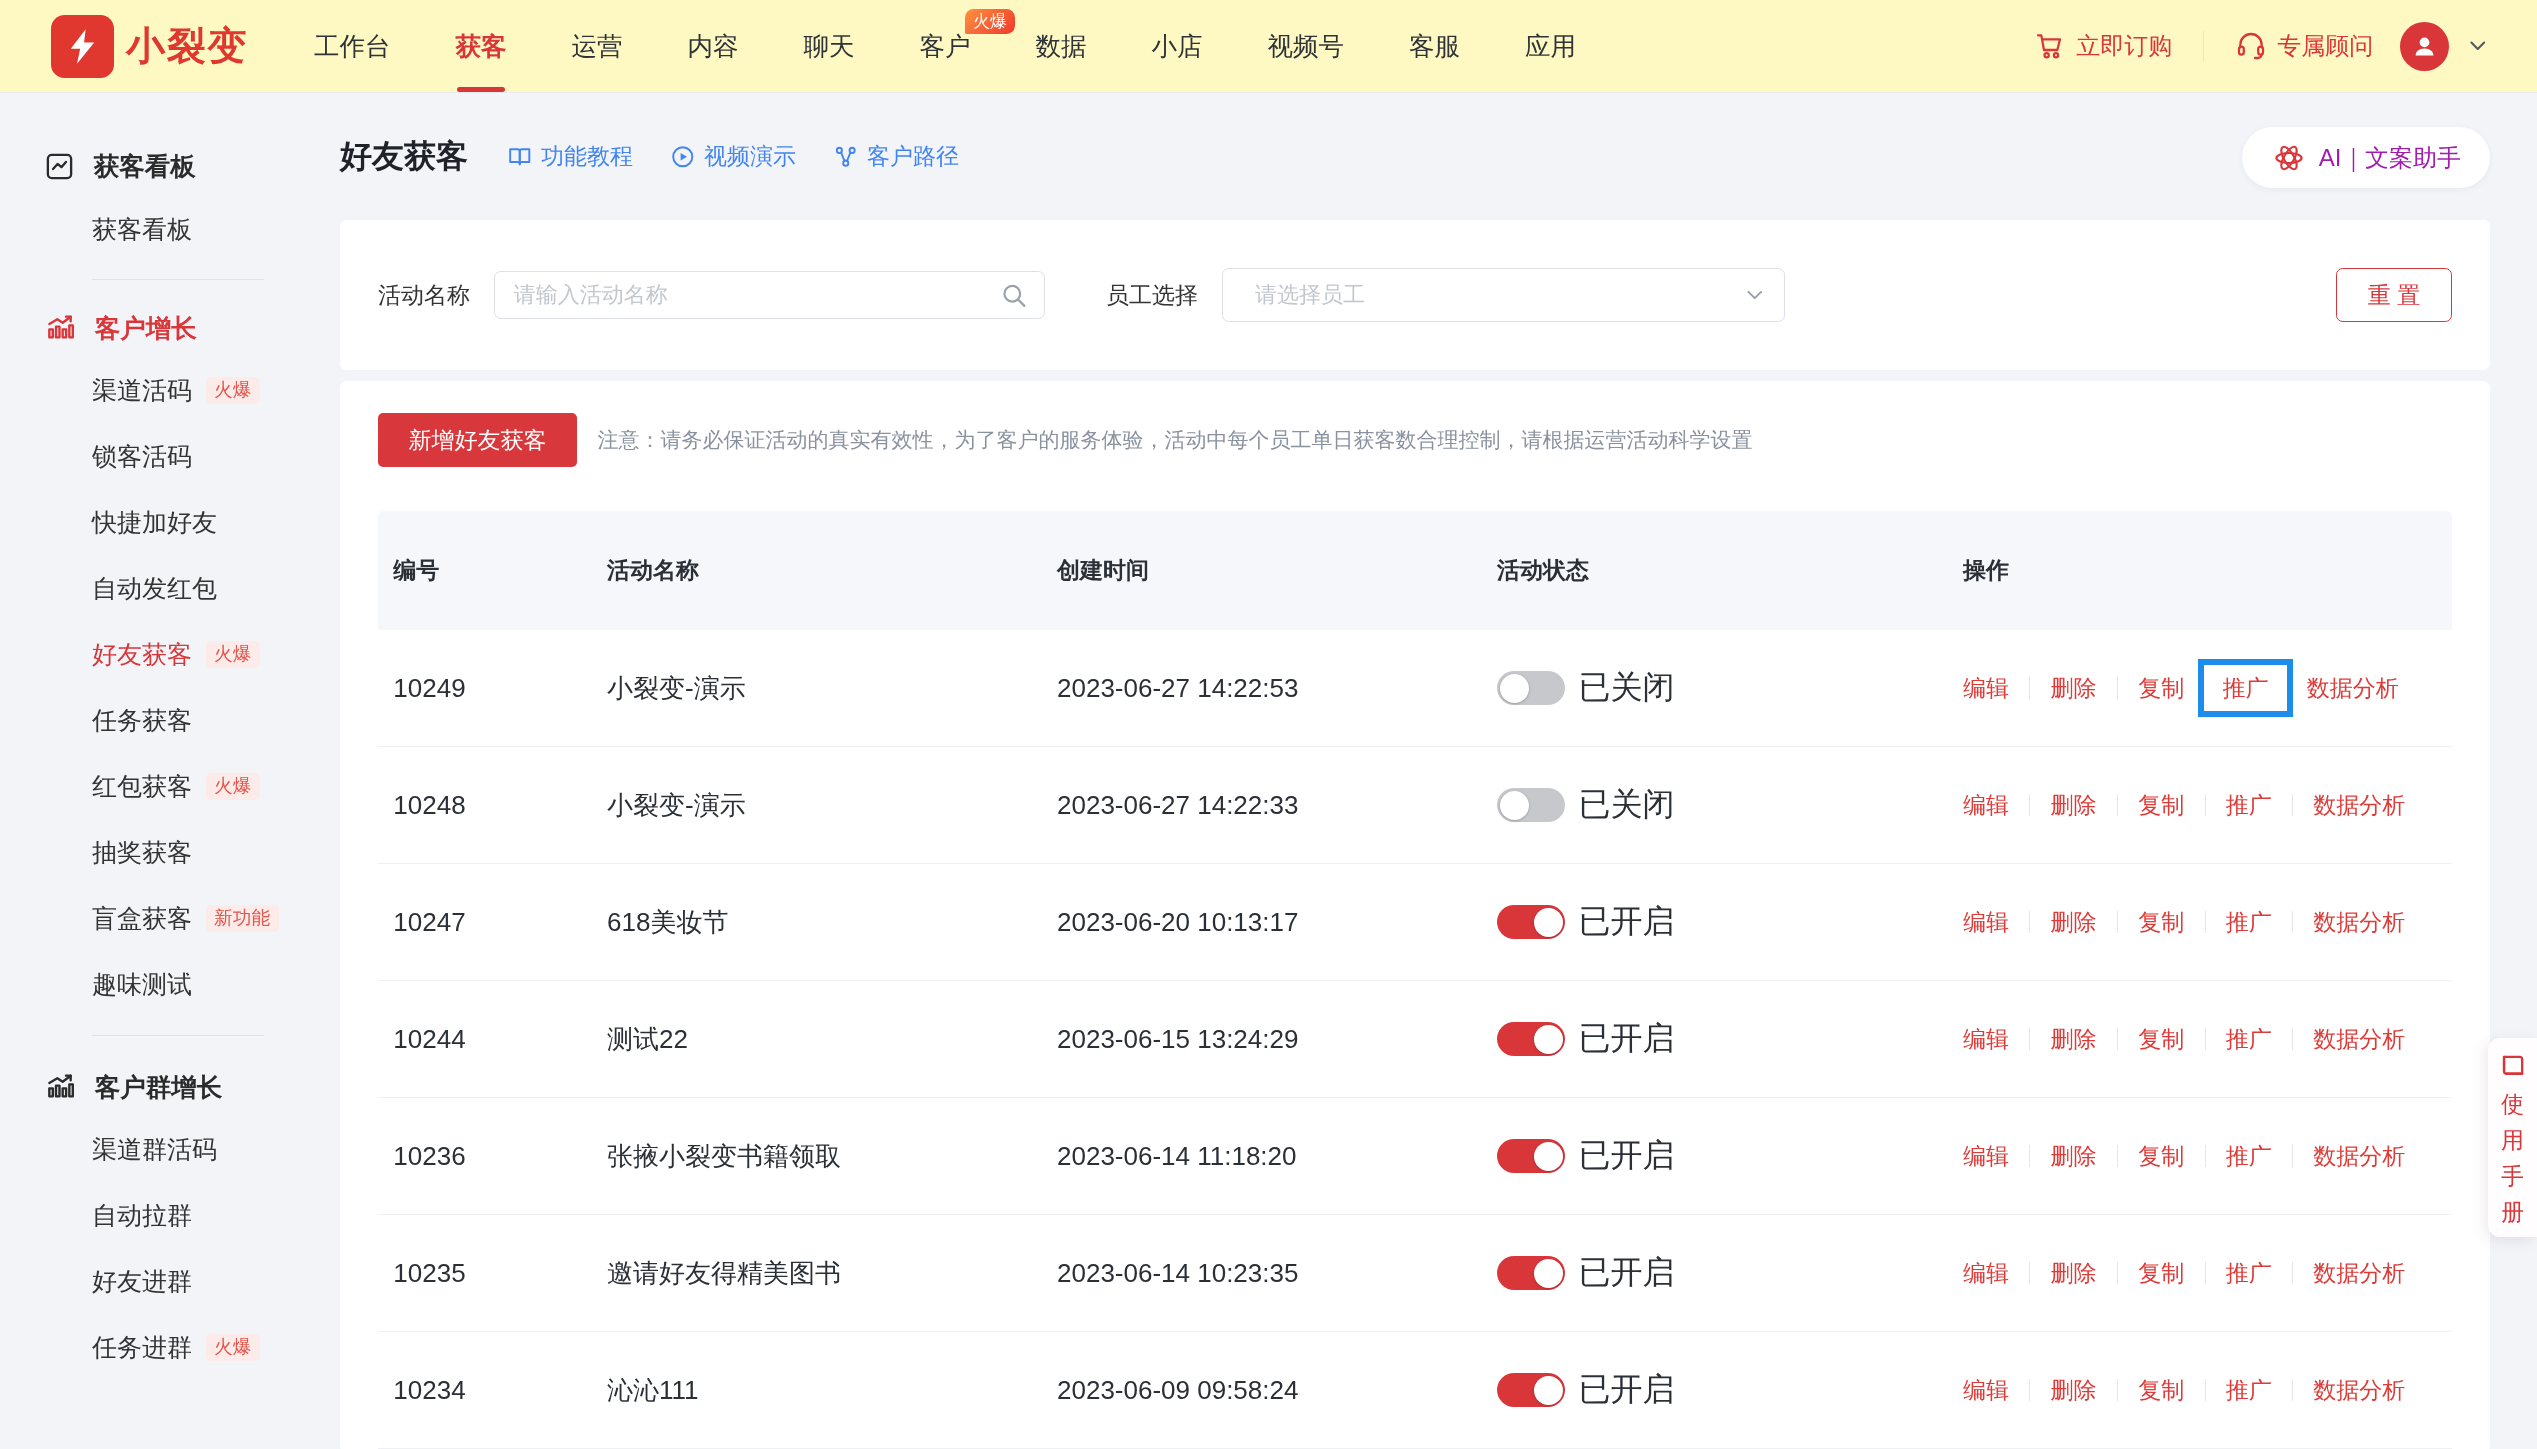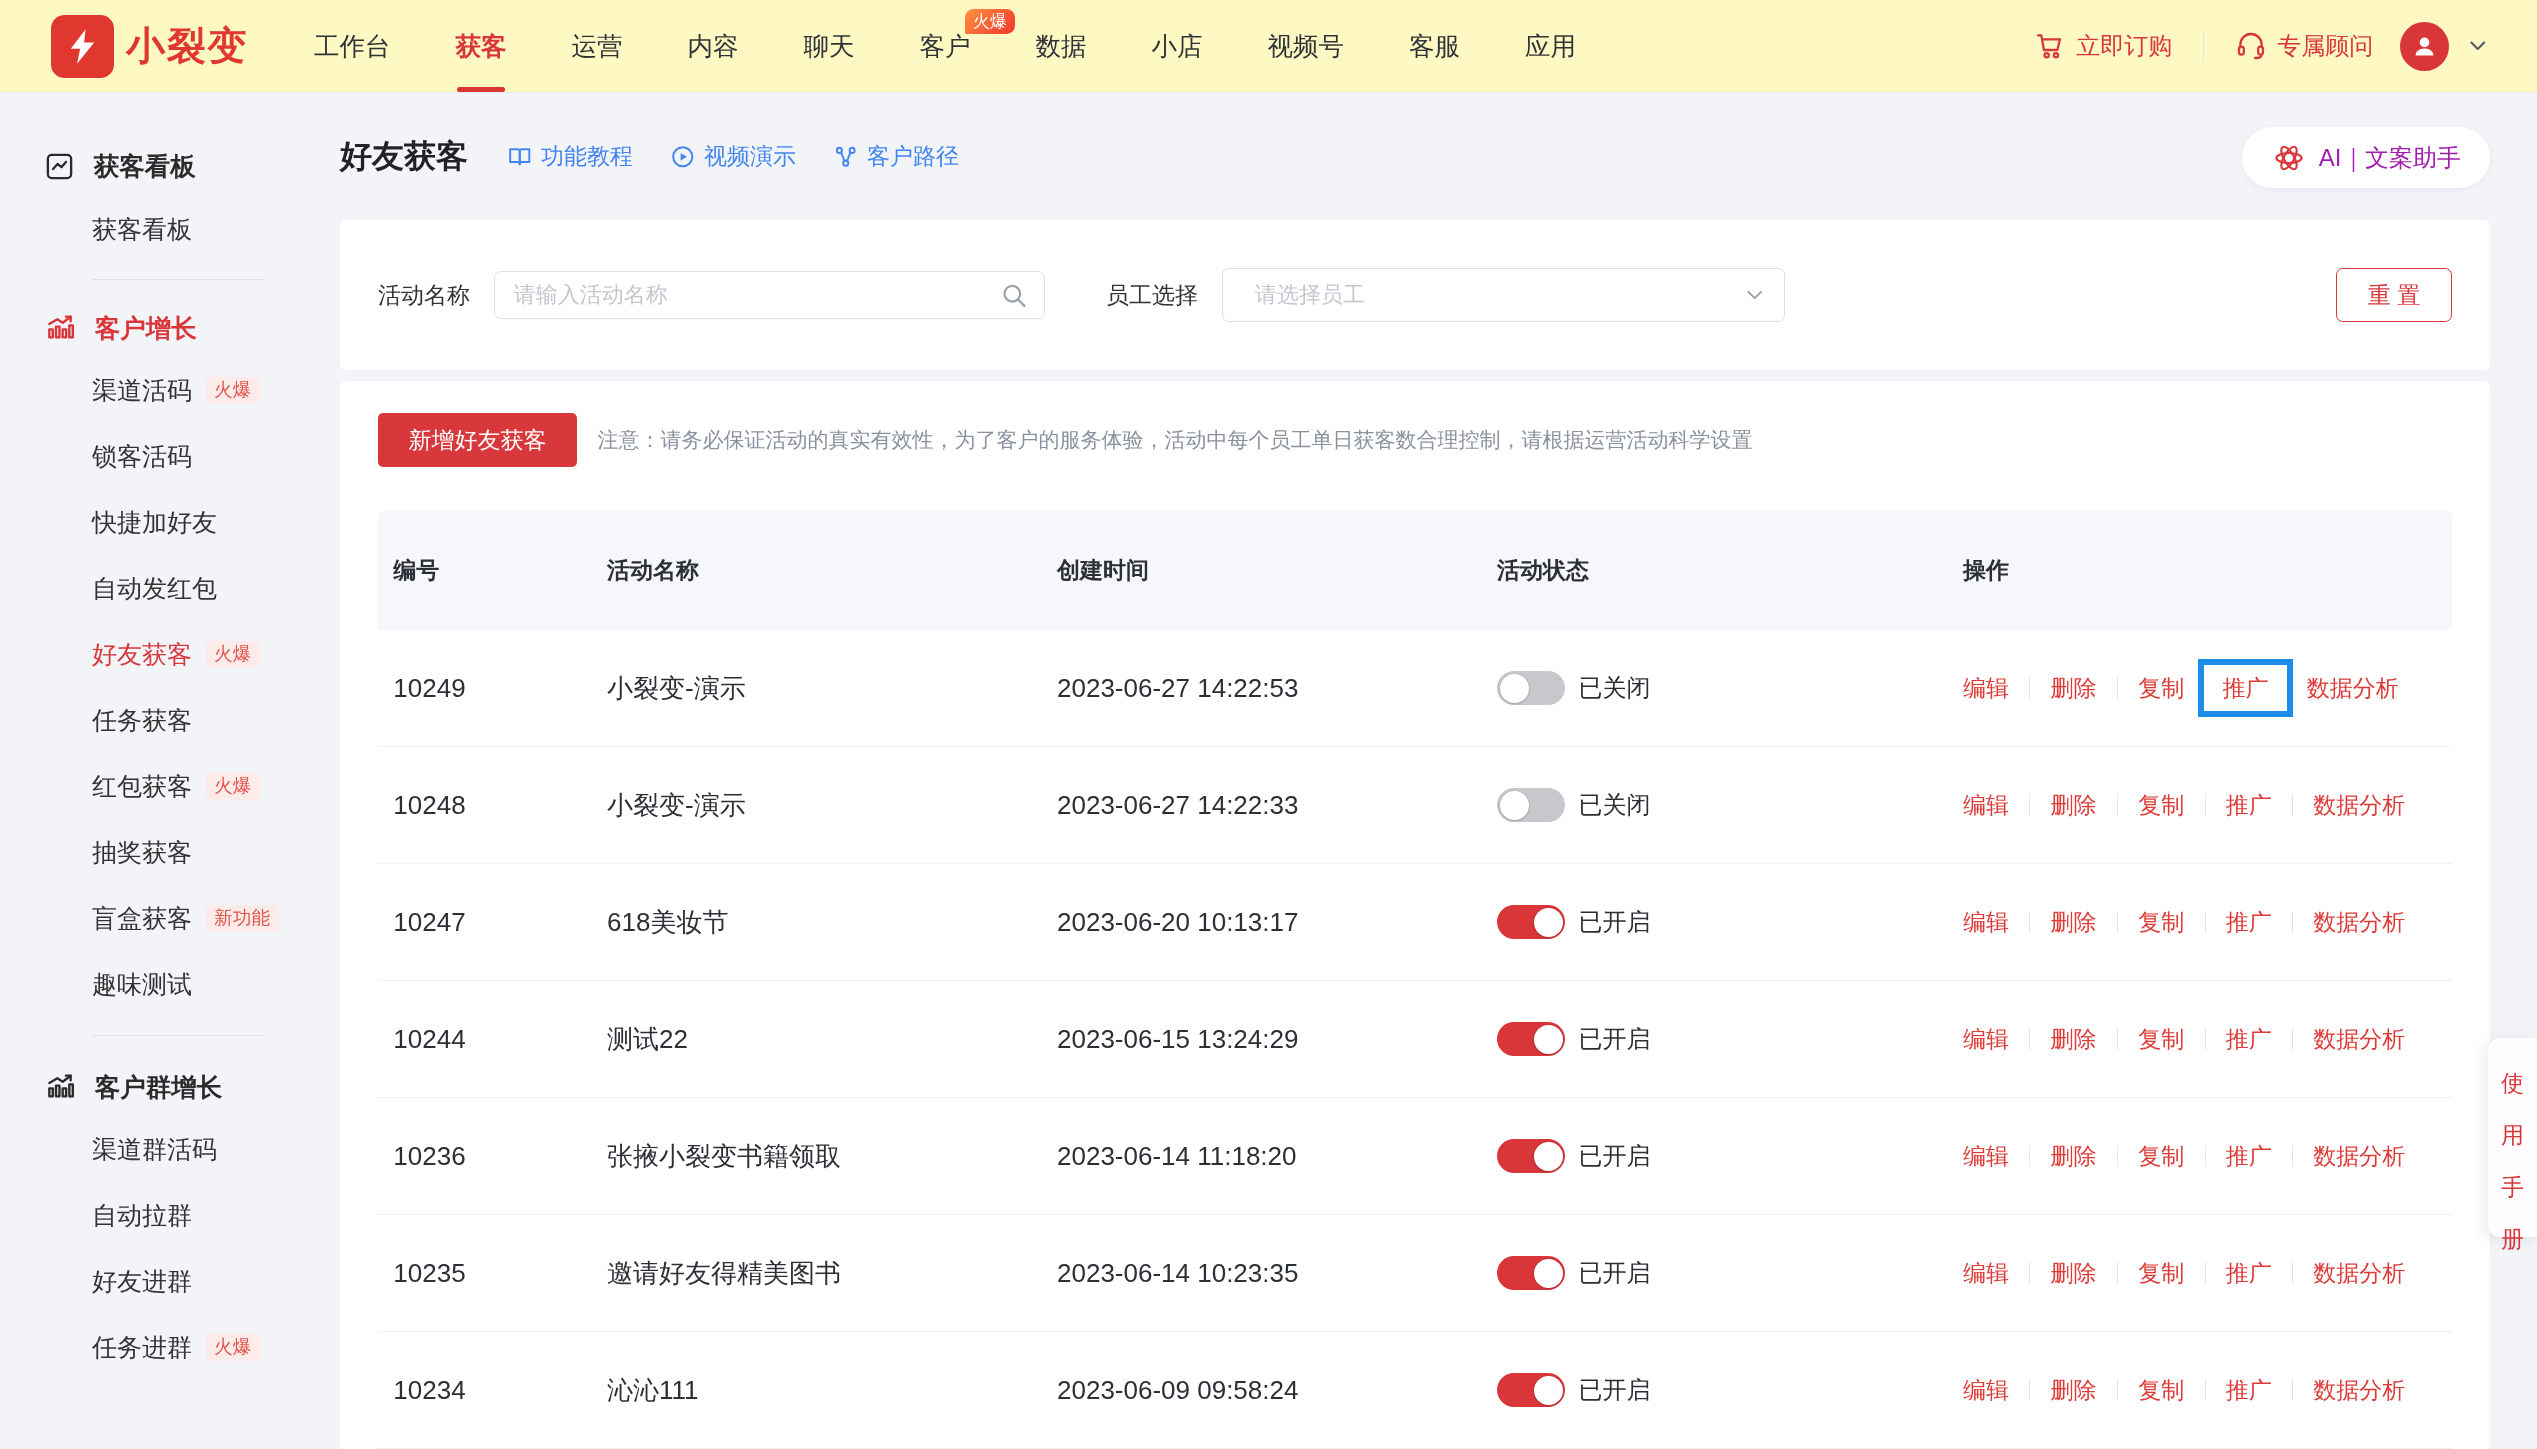--- a/index.html
+++ b/index.html
@@ -89,33 +89,33 @@
   .c5 { flex:1 1 auto; display:flex; align-items:center; }
   .trow .c1,.trow .c2,.trow .c3 { font-size:26px; color:#2b2f36; }
 
   .toggle { position:relative; width:68px; height:34px; border-radius:17px; background:#c6c8cc;
     display:inline-block; cursor:pointer; flex:none; }
   .toggle .knob { position:absolute; top:2.5px; width:29px; height:29px; border-radius:50%;
     background:#fff; box-shadow:0 0.8px 2.5px rgba(0,0,0,.25); }
   .toggle.off .knob { left:2.5px; }
   .toggle.on { background:#d9363a; }
   .toggle.on .knob { right:2.5px; }
-  .status-text { margin-left:13.6px; font-size:24px; color:#2b2f36; }
+  .status-text { margin-left:13.6px; font-size:32px; color:#2b2f36; }
 
   .ops { white-space:nowrap; }
   .op { font-size:23px; color:#dd3b38; cursor:pointer; text-decoration:none; }
   .sep { display:inline-block; width:0.8px; height:22px; background:#e4e6ea; margin:0 20.4px; vertical-align:middle; }
   .promo-box { display:inline-flex; align-items:center; justify-content:center;
     border:6px solid #1c8de9; background:#fff; padding:7.6px 18.7px; margin:0 13.6px; }
 
   
   .manual-tab { position:fixed; right:0; top:1038px; width:49px; height:199px; background:#fffdfd;
     border-radius:12px 0 0 12px; box-shadow:-3.4px 3.4px 13.6px rgba(60,60,80,.10);
     display:flex; flex-direction:column; align-items:center; padding-top:13.6px; cursor:pointer; }
-  .manual-text { width:25.5px; font-size:23px; color:#d9363a; line-height:52px; text-align:center;
+  .manual-text { width:25.5px; font-size:23px; color:#d9363a; line-height:36px; text-align:center;
     word-break:break-all; margin-top:5.1px; }
 
   svg { display:block; }
 </style>
 </head>
 <body>
 
 <div class="header">
   <div class="logo">
     <span class="logo-mark">

